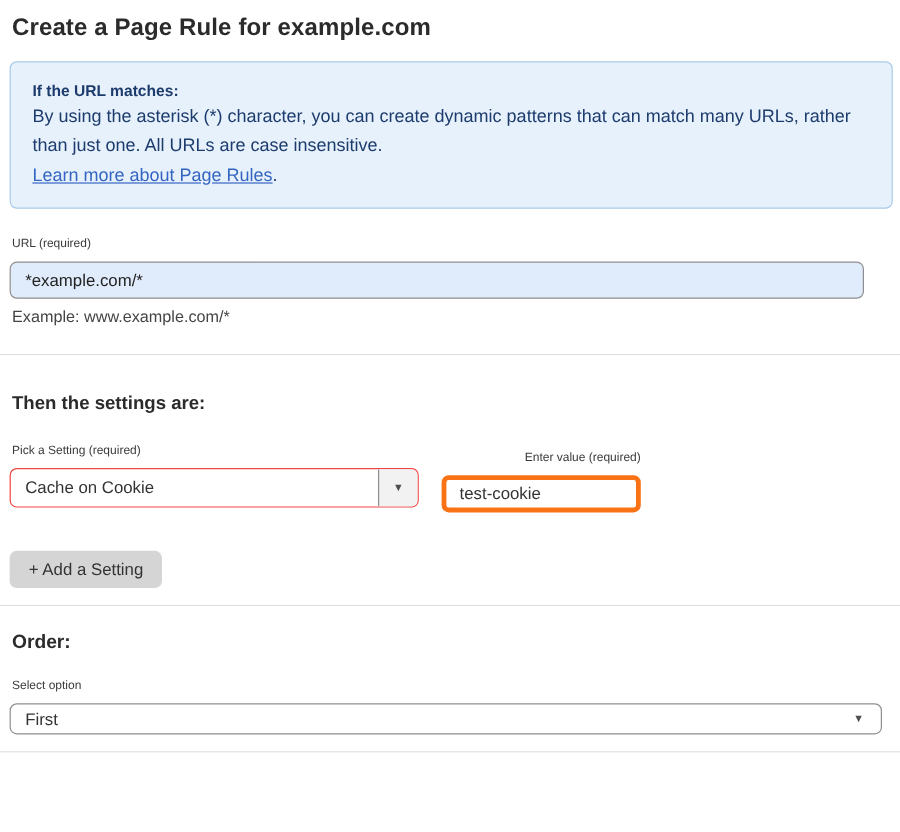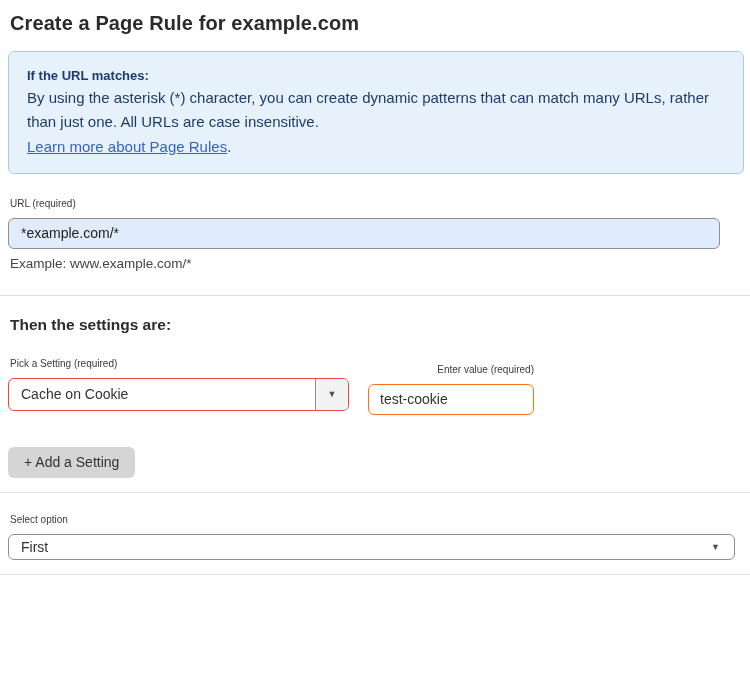--- a/index.html
+++ b/index.html
@@ -69,21 +69,21 @@
 
   .divider {
     border: none;
     border-top: 1px solid #e1e1e1;
     margin-top: 24px;
     margin-left: -10px;
     margin-right: -10px;
   }
 
   .section-heading {
-    margin-top: 20px;
+    margin-top: 32px;
     font-size: 15.5px;
     font-weight: bold;
     color: #2b2b2b;
   }
 
   .settings-row { display: flex; margin-top: 4px; }
   .settings-col-left { width: 358px; }
   .settings-col-right { margin-top: 6px; }
 
   
@@ -116,21 +116,21 @@
     align-items: center;
     justify-content: center;
   }
   .caret { font-size: 9px; color: #4f4f4f; }
 
   .value-input {
     display: block;
     margin-top: 9px;
     width: 166px;
     height: 31px;
-    border: 1px solid #f97316;
+    border: 4px solid #f97316;
     border-radius: 6px;
     padding: 0 11px;
     font-size: 14px;
     color: #333;
     font-family: "Liberation Sans", sans-serif;
     background: #ffffff;
     outline: none;
   }
 
   .add-setting-btn {
@@ -209,20 +209,21 @@
     <div class="settings-col-right">
       <div class="field-label" style="margin-top:20px;text-align:right;">Enter value (required)</div>
       <input class="value-input" type="text" value="test-cookie" style="">
     </div>
   </div>
 
   <button class="add-setting-btn">+ Add a Setting</button>
 
   <hr class="divider divider-2">
 
+  <div class="section-heading order-heading">Order:</div>
 
   <div class="field-label" style="margin-top:21px;">Select option</div>
   <div class="select-full">
     <span>First</span>
     <span class="caret">▼</span>
   </div>
 
   <hr class="divider divider-2">
 
   

